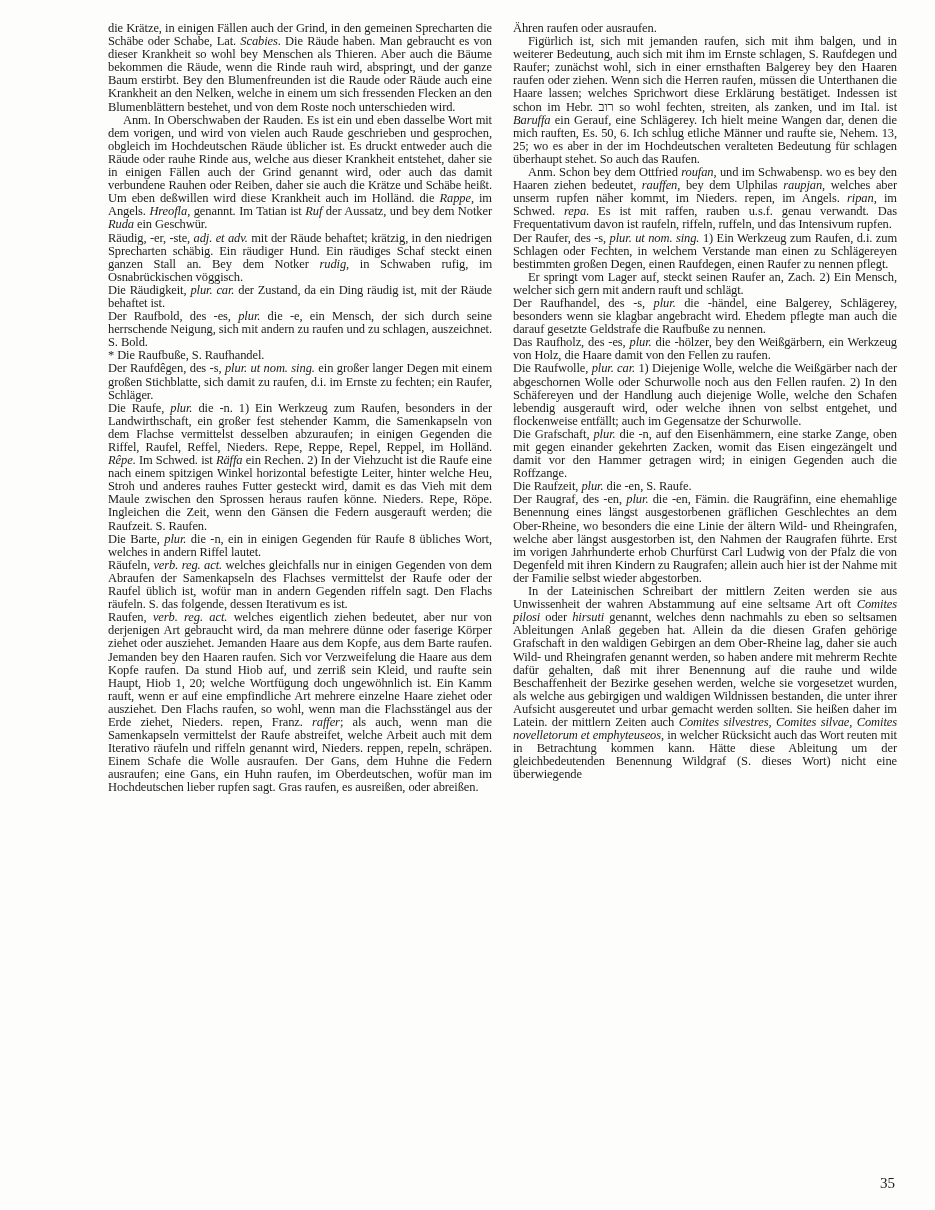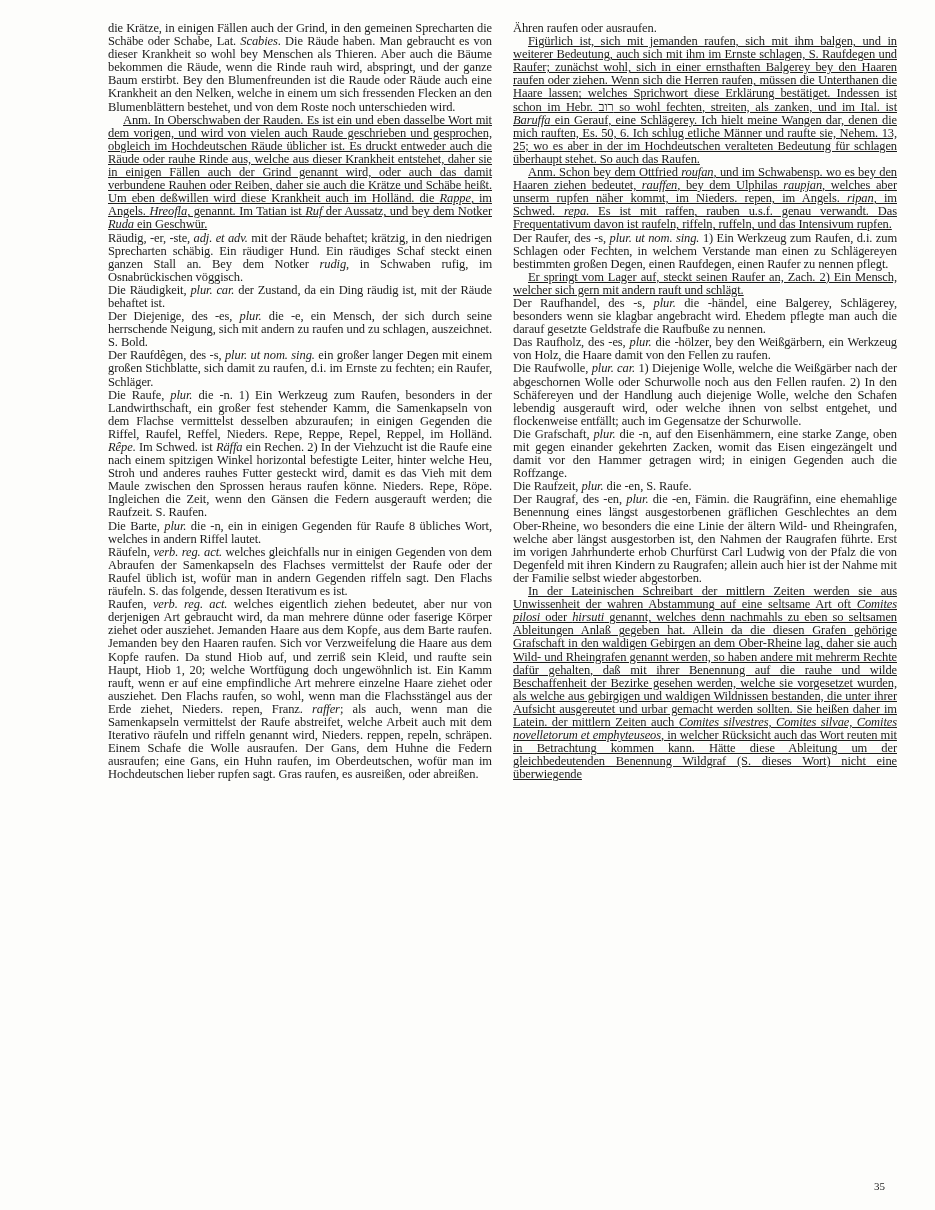--- a/index.html
+++ b/index.html
@@ -22,42 +22,43 @@
   }
   .column {
     width: 384px;
     text-align: justify;
     font-size: 12.5px;
     line-height: 13.1px;
     letter-spacing: -0.1px;
     hyphens: auto;
   }
   .para { margin: 0; }
-  .para.indent { text-indent: 15px; text-decoration: underline; }
+  .para.indent { text-indent: 15px; }
   .b { font-weight: 400; }
   .i { font-style: italic; }
   .page-number {
     position: absolute;
-    right: 50px;
+    right: 40px;
     bottom: 18px;
-    font-size: 11px;
+    font-size: 15px;
     color: var(--ink, #1b1b1b);
   }
 </style>
 </head>
 <body>
 
 <div class="page">
   <div class="columns">
     <div class="column" id="col-left">
         <p class="para"><span>die Krätze, in einigen Fällen auch der Grind, in den gemeinen Sprecharten die Schäbe oder Schabe, Lat. </span><span class="i">Scabies</span><span>. Die Räude haben. Man gebraucht es von dieser Krankheit so wohl bey Menschen als Thieren. Aber auch die Bäume bekommen die Räude, wenn die Rinde rauh wird, abspringt, und der ganze Baum erstirbt. Bey den Blumenfreunden ist die Raude oder Räude auch eine Krankheit an den Nelken, welche in einem um sich fressenden Flecken an den Blumenblättern bestehet, und von dem Roste noch unterschieden wird.</span></p>
         <p class="para indent"><span>Anm. In Oberschwaben der Rauden. Es ist ein und eben dasselbe Wort mit dem vorigen, und wird von vielen auch Raude geschrieben und gesprochen, obgleich im Hochdeutschen Räude üblicher ist. Es druckt entweder auch die Räude oder rauhe Rinde aus, welche aus dieser Krankheit entstehet, daher sie in einigen Fällen auch der Grind genannt wird, oder auch das damit verbundene Rauhen oder Reiben, daher sie auch die Krätze und Schäbe heißt. Um eben deßwillen wird diese Krankheit auch im Holländ. die </span><span class="i">Rappe</span><span>, im Angels. </span><span class="i">Hreofla</span><span>, genannt. Im Tatian ist </span><span class="i">Ruf</span><span> der Aussatz, und bey dem Notker </span><span class="i">Ruda</span><span> ein Geschwür.</span></p>
         <p class="para"><span class="b">Räudig</span><span>, -er, -ste, </span><span class="i">adj. et adv.</span><span> mit der Räude behaftet; krätzig, in den niedrigen Sprecharten schäbig. Ein räudiger Hund. Ein räudiges Schaf steckt einen ganzen Stall an. Bey dem Notker </span><span class="i">rudig</span><span>, in Schwaben rufig, im Osnabrückischen vöggisch.</span></p>
         <p class="para"><span class="b">Die Räudigkeit</span><span>, </span><span class="i">plur. car.</span><span> der Zustand, da ein Ding räudig ist, mit der Räude behaftet ist.</span></p>
-        <p class="para"><span class="b">Der Diejenige</span><span>, des -es, </span><span class="i">plur.</span><span> die -e, ein Mensch, der sich durch seine herrschende Neigung, sich mit andern zu raufen und zu schlagen, auszeichnet. S. Bold.</span></p>
+        <p class="para"><span class="b">Der Raufbold</span><span>, des -es, </span><span class="i">plur.</span><span> die -e, ein Mensch, der sich durch seine herrschende Neigung, sich mit andern zu raufen und zu schlagen, auszeichnet. S. Bold.</span></p>
+        <p class="para"><span class="b">* Die Raufbuße</span><span>, S. Raufhandel.</span></p>
         <p class="para"><span class="b">Der Raufdêgen</span><span>, des -s, </span><span class="i">plur. ut nom. sing.</span><span> ein großer langer Degen mit einem großen Stichblatte, sich damit zu raufen, d.i. im Ernste zu fechten; ein Raufer, Schläger.</span></p>
         <p class="para"><span class="b">Die Raufe</span><span>, </span><span class="i">plur.</span><span> die -n. 1) Ein Werkzeug zum Raufen, besonders in der Landwirthschaft, ein großer fest stehender Kamm, die Samenkapseln von dem Flachse vermittelst desselben abzuraufen; in einigen Gegenden die Riffel, Raufel, Reffel, Nieders. Repe, Reppe, Repel, Reppel, im Holländ. </span><span class="i">Rêpe</span><span>. Im Schwed. ist </span><span class="i">Räffa</span><span> ein Rechen. 2) In der Viehzucht ist die Raufe eine nach einem spitzigen Winkel horizontal befestigte Leiter, hinter welche Heu, Stroh und anderes rauhes Futter gesteckt wird, damit es das Vieh mit dem Maule zwischen den Sprossen heraus raufen könne. Nieders. Repe, Röpe. Ingleichen die Zeit, wenn den Gänsen die Federn ausgerauft werden; die Raufzeit. S. Raufen.</span></p>
         <p class="para"><span class="b">Die Barte</span><span>, </span><span class="i">plur.</span><span> die -n, ein in einigen Gegenden für Raufe 8 übliches Wort, welches in andern Riffel lautet.</span></p>
         <p class="para"><span class="b">Räufeln</span><span>, </span><span class="i">verb. reg. act.</span><span> welches gleichfalls nur in einigen Gegenden von dem Abraufen der Samenkapseln des Flachses vermittelst der Raufe oder der Raufel üblich ist, wofür man in andern Gegenden riffeln sagt. Den Flachs räufeln. S. das folgende, dessen Iterativum es ist.</span></p>
         <p class="para"><span class="b">Raufen</span><span>, </span><span class="i">verb. reg. act.</span><span> welches eigentlich ziehen bedeutet, aber nur von derjenigen Art gebraucht wird, da man mehrere dünne oder faserige Körper ziehet oder ausziehet. Jemanden Haare aus dem Kopfe, aus dem Barte raufen. Jemanden bey den Haaren raufen. Sich vor Verzweifelung die Haare aus dem Kopfe raufen. Da stund Hiob auf, und zerriß sein Kleid, und raufte sein Haupt, Hiob 1, 20; welche Wortfügung doch ungewöhnlich ist. Ein Kamm rauft, wenn er auf eine empfindliche Art mehrere einzelne Haare ziehet oder ausziehet. Den Flachs raufen, so wohl, wenn man die Flachsstängel aus der Erde ziehet, Nieders. repen, Franz. </span><span class="i">raffer</span><span>; als auch, wenn man die Samenkapseln vermittelst der Raufe abstreifet, welche Arbeit auch mit dem Iterativo räufeln und riffeln genannt wird, Nieders. reppen, repeln, schräpen. Einem Schafe die Wolle ausraufen. Der Gans, dem Huhne die Federn ausraufen; eine Gans, ein Huhn raufen, im Oberdeutschen, wofür man im Hochdeutschen lieber rupfen sagt. Gras raufen, es ausreißen, oder abreißen.</span></p>
       </div>
     <div class="column" id="col-right">
         <p class="para"><span>Ähren raufen oder ausraufen.</span></p>
         <p class="para indent"><span>Figürlich ist, sich mit jemanden raufen, sich mit ihm balgen, und in weiterer Bedeutung, auch sich mit ihm im Ernste schlagen, S. Raufdegen und Raufer; zunächst wohl, sich in einer ernsthaften Balgerey bey den Haaren raufen oder ziehen. Wenn sich die Herren raufen, müssen die Unterthanen die Haare lassen; welches Sprichwort diese Erklärung bestätiget. Indessen ist schon im Hebr. </span><span>רוב</span><span> so wohl fechten, streiten, als zanken, und im Ital. ist </span><span class="i">Baruffa</span><span> ein Gerauf, eine Schlägerey. Ich hielt meine Wangen dar, denen die mich rauften, Es. 50, 6. Ich schlug etliche Männer und raufte sie, Nehem. 13, 25; wo es aber in der im Hochdeutschen veralteten Bedeutung für schlagen überhaupt stehet. So auch das Raufen.</span></p>
         <p class="para indent"><span>Anm. Schon bey dem Ottfried </span><span class="i">roufan</span><span>, und im Schwabensp. wo es bey den Haaren ziehen bedeutet, </span><span class="i">rauffen</span><span>, bey dem Ulphilas </span><span class="i">raupjan</span><span>, welches aber unserm rupfen näher kommt, im Nieders. repen, im Angels. </span><span class="i">ripan</span><span>, im Schwed. </span><span class="i">repa</span><span>. Es ist mit raffen, rauben u.s.f. genau verwandt. Das Frequentativum davon ist raufeln, riffeln, ruffeln, und das Intensivum rupfen.</span></p>

